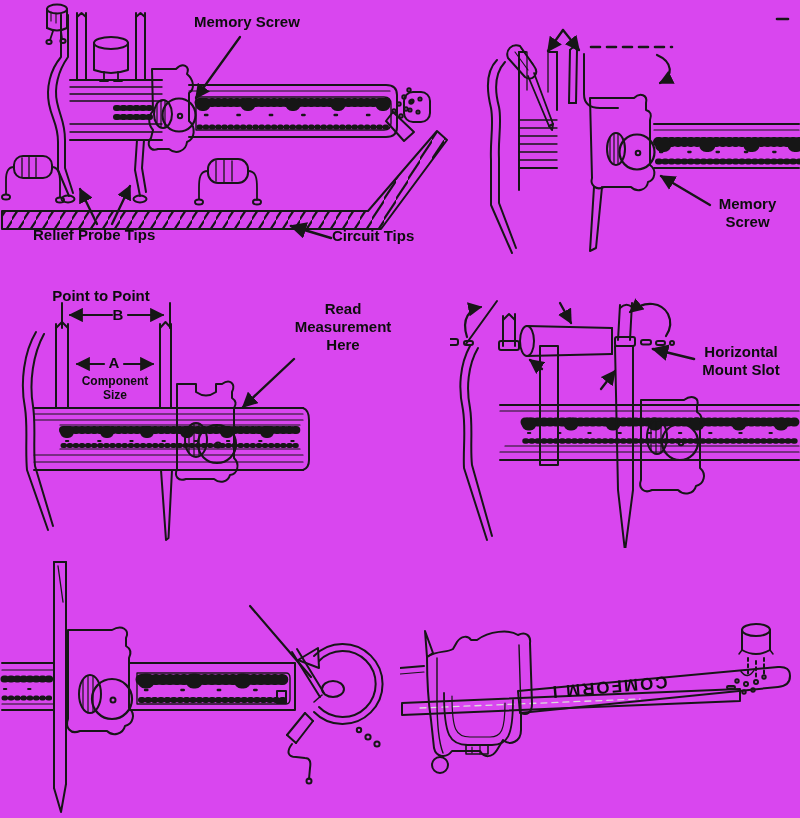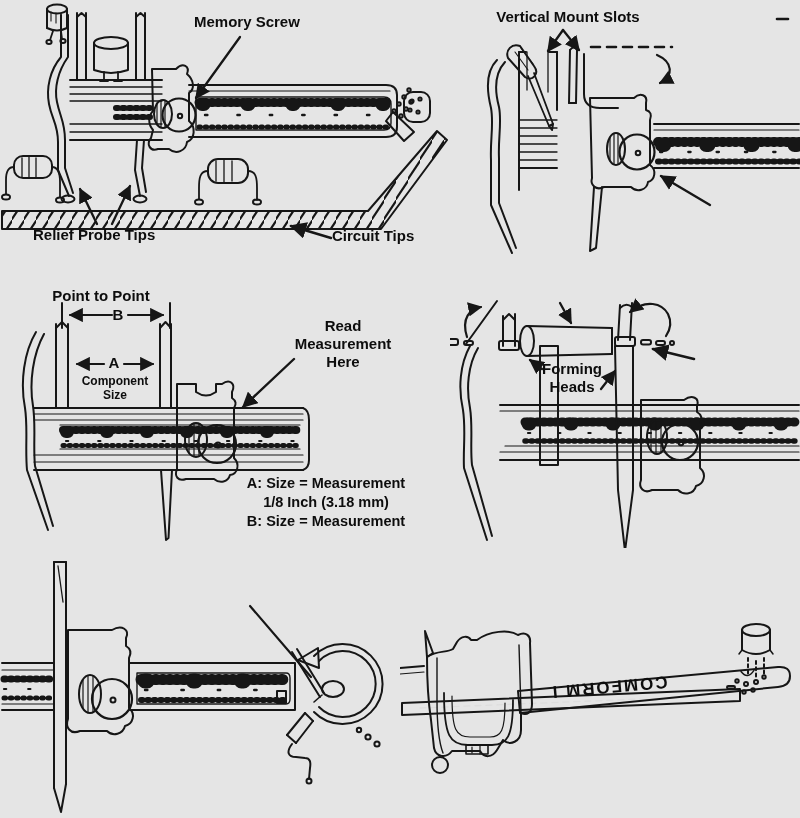--- a/index.html
+++ b/index.html
@@ -1,16 +1,16 @@
 <!DOCTYPE html>
 <html><head>
 <meta charset="utf-8">
 <style>
   html,body{margin:0;padding:0;background:#fff}
-  .stage{position:relative;width:800px;height:818px;background:#e5e5e5;overflow:hidden;
+  .stage{position:relative;width:800px;height:818px;background:#d946ef;overflow:hidden;
          font-family:"Liberation Sans",sans-serif}
   .panel{position:absolute}
   .panel svg{display:block}
   .panel path,.panel line,.panel polyline,.panel circle,.panel ellipse,.panel rect,.panel polygon{
     stroke:#161616;fill:none;stroke-width:2;stroke-linecap:round;stroke-linejoin:round}
   .fw{fill:#ffffff}
   .fi{fill:#161616;stroke:none}
   .lbl{position:absolute;font-weight:700;color:#0d0d0d;white-space:pre-line;line-height:1.2;
        text-align:center}
   .al{text-align:left}
@@ -514,32 +514,30 @@
         <line x1="480" y1="745" x2="480" y2="754" style="stroke-width:1.2"></line>
         <circle cx="440" cy="765" r="8" class="fw"></circle>
       </g>
     </svg>
   </div>
 
   <div class="lbl s15 al" style="left:194px;top:13px;width:130px">Memory Screw</div>
   <div class="lbl s15 al" style="left:33px;top:226px;width:172px">Relief Probe Tips</div>
   <div class="lbl s15 al" style="left:332px;top:227px;width:112px">Circuit Tips</div>
 
-  <div class="lbl s15" style="left:488px;top:8px;width:160px">Vertical Mount Slots</div>
+  <div class="lbl s15" style="left:705px;top:195px;width:85px">Memory
+Screw</div>
 
   <div class="lbl s15" style="left:42px;top:287px;width:118px">Point to Point</div>
   <div class="lbl s15" style="left:108px;top:306px;width:20px">B</div>
   <div class="lbl s15" style="left:104px;top:354px;width:20px">A</div>
   <div class="lbl s13" style="left:72px;top:374px;width:86px">Component
 Size</div>
-  <div class="lbl s15" style="left:281px;top:317px;width:124px">Read
+  <div class="lbl s15" style="left:281px;top:300px;width:124px">Read
 Measurement
 Here</div>
-  <div class="lbl s14" style="left:228px;top:474px;width:196px">A: Size = Measurement
-1/8 Inch (3.18 mm)
-B: Size = Measurement</div>
-
-  <div class="lbl s15" style="left:534px;top:360px;width:76px">Forming
-Heads</div>
+
+  <div class="lbl s15" style="left:690px;top:343px;width:102px">Horizontal
+Mount Slot</div>
 
 
   <div class="lbl comform" style="left:535px;top:676px;width:148px">COMFORM I</div>
 </div>
 
 </body></html>

